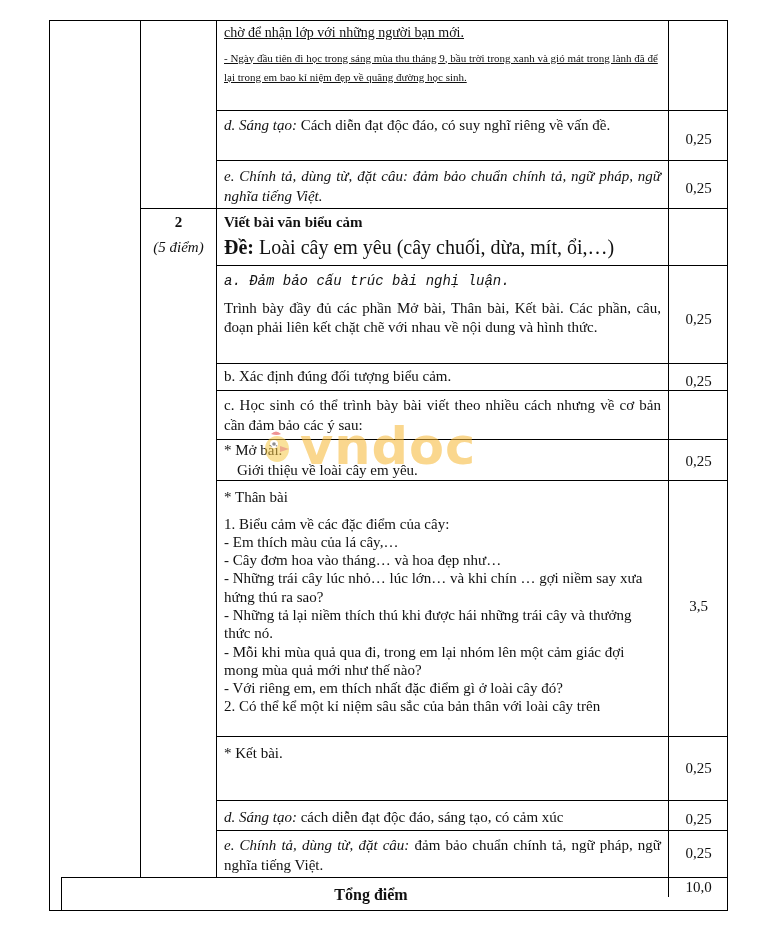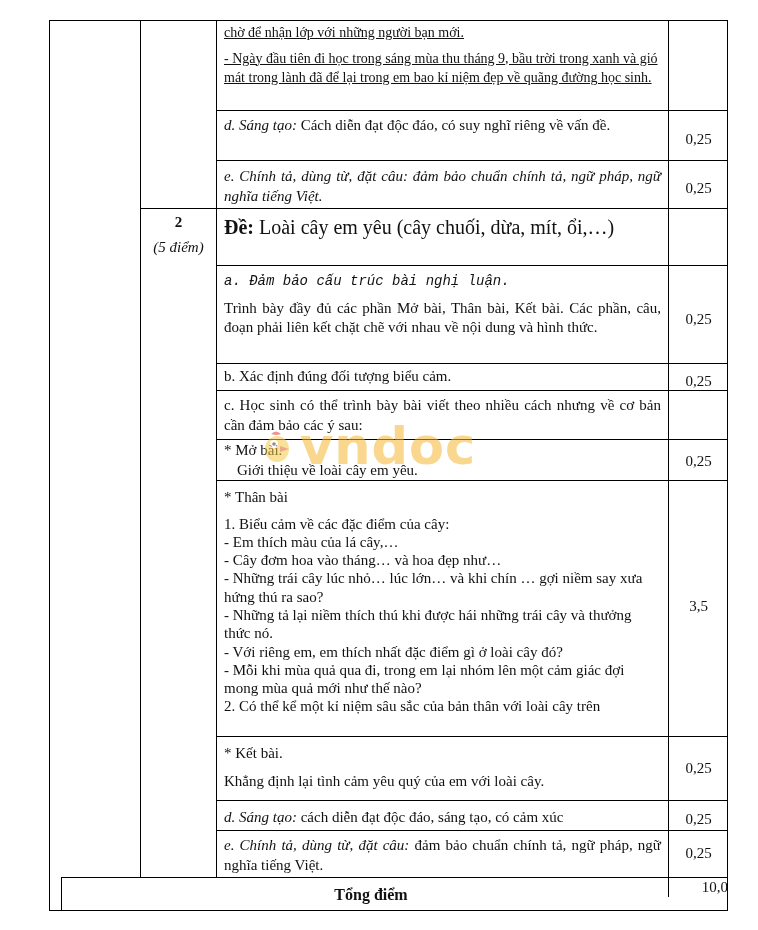--- a/index.html
+++ b/index.html
@@ -85,21 +85,21 @@
   <div class="cell" style="left:91px; top:188px; width:76px; height:669px; text-align:center;">
     <div style="padding-top:4px;">
       <div class="b" style="font-size:15px;">2</div>
       <div class="it" style="margin-top:5px;">(5 điểm)</div>
     </div>
   </div>
 
   <div class="cell" style="left:167px; top:0; width:452px; height:90px;text-decoration:underline;">
     <div class="content" style="padding-top:2px;">
       <p class="p" style="font-size:14px;">chờ để nhận lớp với những người bạn mới.</p>
-      <p class="p gap" style="font-size:14px;">- Ngày đầu tiên đi học trong sáng mùa thu tháng 9, bầu trời trong xanh và gió mát trong lành đã để lại trong em bao kỉ niệm đẹp về quãng đường học sinh.</p>
+      <p class="p gap" style="font-size:11px;">- Ngày đầu tiên đi học trong sáng mùa thu tháng 9, bầu trời trong xanh và gió mát trong lành đã để lại trong em bao kỉ niệm đẹp về quãng đường học sinh.</p>
     </div>
   </div>
   <div class="cell score" style="left:619px; top:0; width:60px; height:90px;"></div>
 
   <div class="cell" style="left:167px; top:90px; width:452px; height:50px;">
     <div class="content justify" style="padding-top:5px;">
       <span class="it">d. Sáng tạo:</span><span> Cách diễn đạt độc đáo, có suy nghĩ riêng về vấn đề.</span>
     </div>
   </div>
   <div class="cell score" style="left:619px; top:90px; width:60px; height:50px;">
@@ -108,20 +108,21 @@
 
   <div class="cell" style="left:167px; top:140px; width:452px; height:48px;">
     <div class="content justify it" style="padding-top:6px;">e. Chính tả, dùng từ, đặt câu: đảm bảo chuẩn chính tả, ngữ pháp, ngữ nghĩa tiếng Việt.</div>
   </div>
   <div class="cell score" style="left:619px; top:140px; width:60px; height:48px;">
     <span style="margin-top:8px;">0,25</span>
   </div>
 
   <div class="cell" style="left:167px; top:188px; width:452px; height:57px;">
     <div class="content" style="padding-top:4px;">
+      <div class="b">Viết bài văn biểu cảm</div>
       <div style="margin-top:5px; font-size:20px;">
         <span class="b">Đề:</span><span> Loài cây em yêu (cây chuối, dừa, mít, ổi,…)</span>
       </div>
     </div>
   </div>
   <div class="cell score" style="left:619px; top:188px; width:60px; height:57px;"></div>
 
   <div class="cell" style="left:167px; top:245px; width:452px; height:98px;">
     <div class="content" style="padding-top:6px;">
       <div class="it" style="font-size:14px;font-family:Liberation Mono, monospace;">a. Đảm bảo cấu trúc bài nghị luận.</div>
@@ -156,34 +157,33 @@
 
   <div class="cell" style="left:167px; top:460px; width:452px; height:256px;">
     <div class="content" style="padding-top:7px;">
       <div>* Thân bài</div>
       <div style="margin-top:7px; line-height:18.3px;">
         <div>1. Biểu cảm về các đặc điểm của cây:</div>
         <div>- Em thích màu của lá cây,…</div>
         <div>- Cây đơm hoa vào tháng… và hoa đẹp như…</div>
         <div style="width:432px;">- Những trái cây lúc nhỏ… lúc lớn… và khi chín … gợi niềm say xưa hứng thú ra sao?</div>
         <div style="width:420px;">- Những tả lại niềm thích thú khi được hái những trái cây và thưởng thức nó.</div>
+        <div style="width:436px;">- Mỗi khi mùa quả qua đi, trong em lại nhóm lên một cảm giác đợi mong mùa quả mới như thế nào?</div>
         <div>- Với riêng em, em thích nhất đặc điểm gì ở loài cây đó?</div>
-        <div style="width:436px;">- Mỗi khi mùa quả qua đi, trong em lại nhóm lên một cảm giác đợi mong mùa quả mới như thế nào?</div>
         <div style="white-space:nowrap;">2. Có thể kể một kỉ niệm sâu sắc của bản thân với loài cây trên</div>
       </div>
     </div>
   </div>
   <div class="cell score" style="left:619px; top:460px; width:60px; height:256px;">
     <span style="margin-top:-4px;">3,5</span>
   </div>
 
   <div class="cell" style="left:167px; top:716px; width:452px; height:64px;">
     <div class="content" style="padding-top:7px;">
       <div>* Kết bài.</div>
-      <div style="margin-top:8px;">Khẳng định lại tình cảm yêu quý của em với loài cây.</div>
     </div>
   </div>
   <div class="cell score" style="left:619px; top:716px; width:60px; height:64px;">
     <span>0,25</span>
   </div>
 
   <div class="cell" style="left:167px; top:780px; width:452px; height:30px;">
     <div class="content" style="padding-top:7px;">
       <span class="it">d. Sáng tạo:</span><span> cách diễn đạt độc đáo, sáng tạo, có cảm xúc</span>
     </div>
@@ -197,21 +197,21 @@
       <span class="it">e. Chính tả, dùng từ, đặt câu:</span><span> đảm bảo chuẩn chính tả, ngữ pháp, ngữ nghĩa tiếng Việt.</span>
     </div>
   </div>
   <div class="cell score" style="left:619px; top:810px; width:60px; height:47px;">
     <span>0,25</span>
   </div>
 
   <div class="cell score" style="left:0; top:857px; width:619px; height:34px;margin-left:12px;">
     <span class="b" style="font-size:16px;">Tổng điểm</span>
   </div>
-  <div class="cell score" style="left:619px; top:857px; width:60px; height:20px;justify-content:flex-end;">
+  <div class="cell score" style="left:619px; top:857px; width:60px; height:20px;">
     <span>10,0</span>
   </div>
 
   <div class="grid-frame"></div>
 </div>
 
 <div class="watermark">
   <div class="wm-bird">
     <svg width="30" height="34" viewBox="0 0 30 34">
       <ellipse cx="15" cy="19" rx="12" ry="13" fill="#f7c948"></ellipse>

